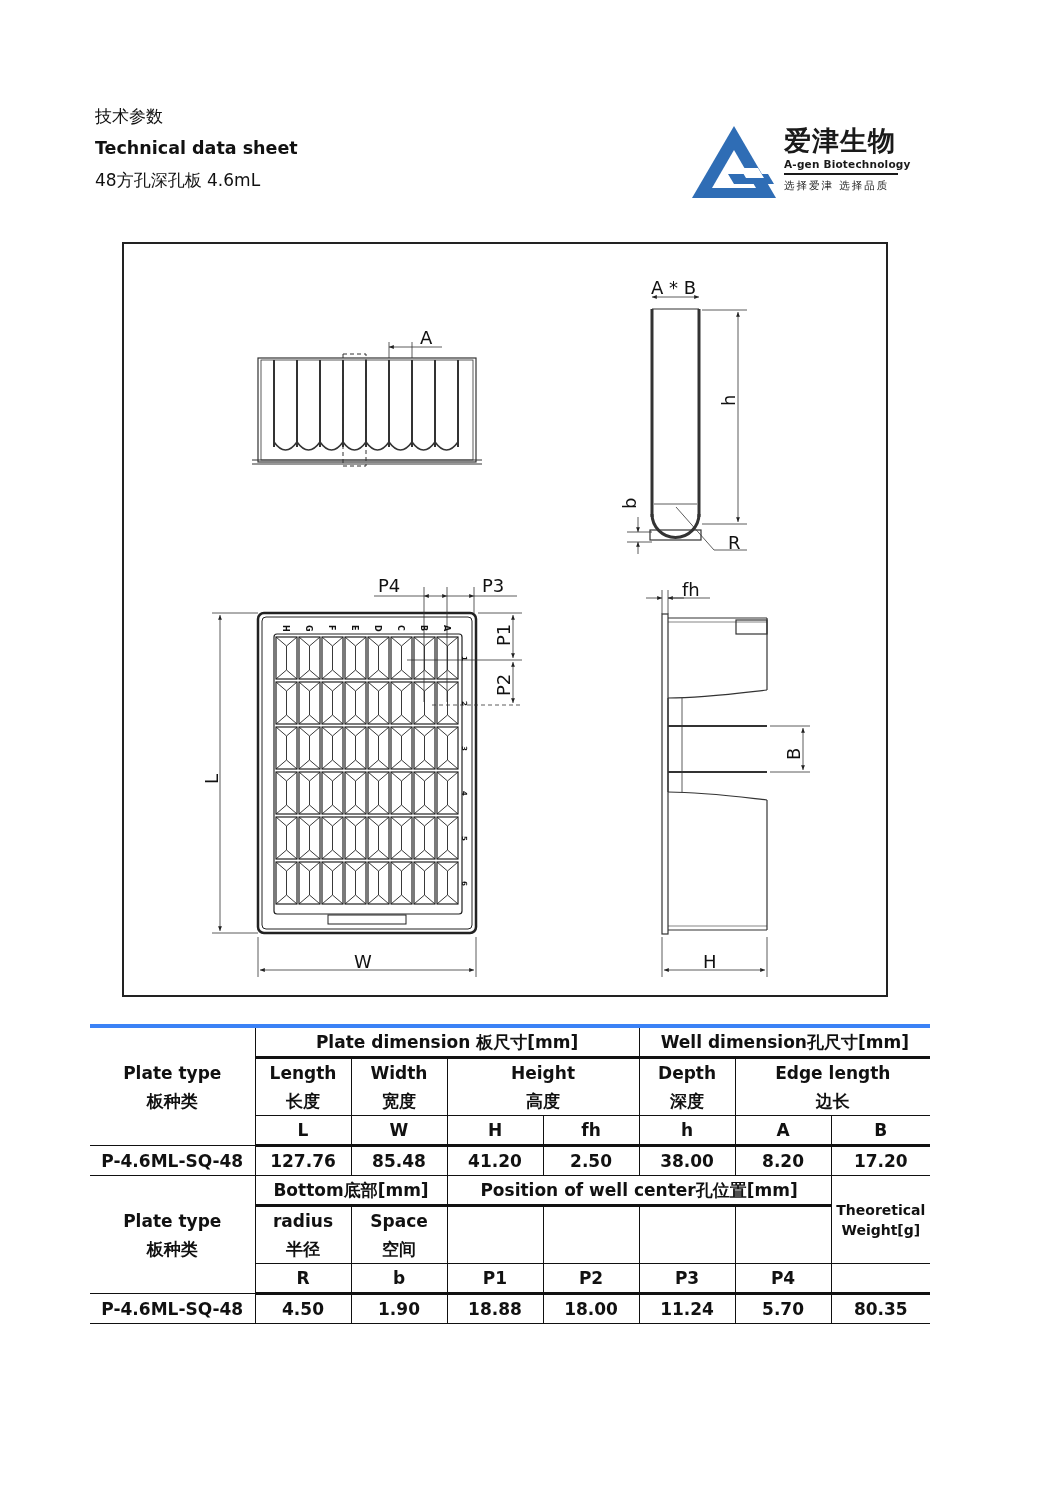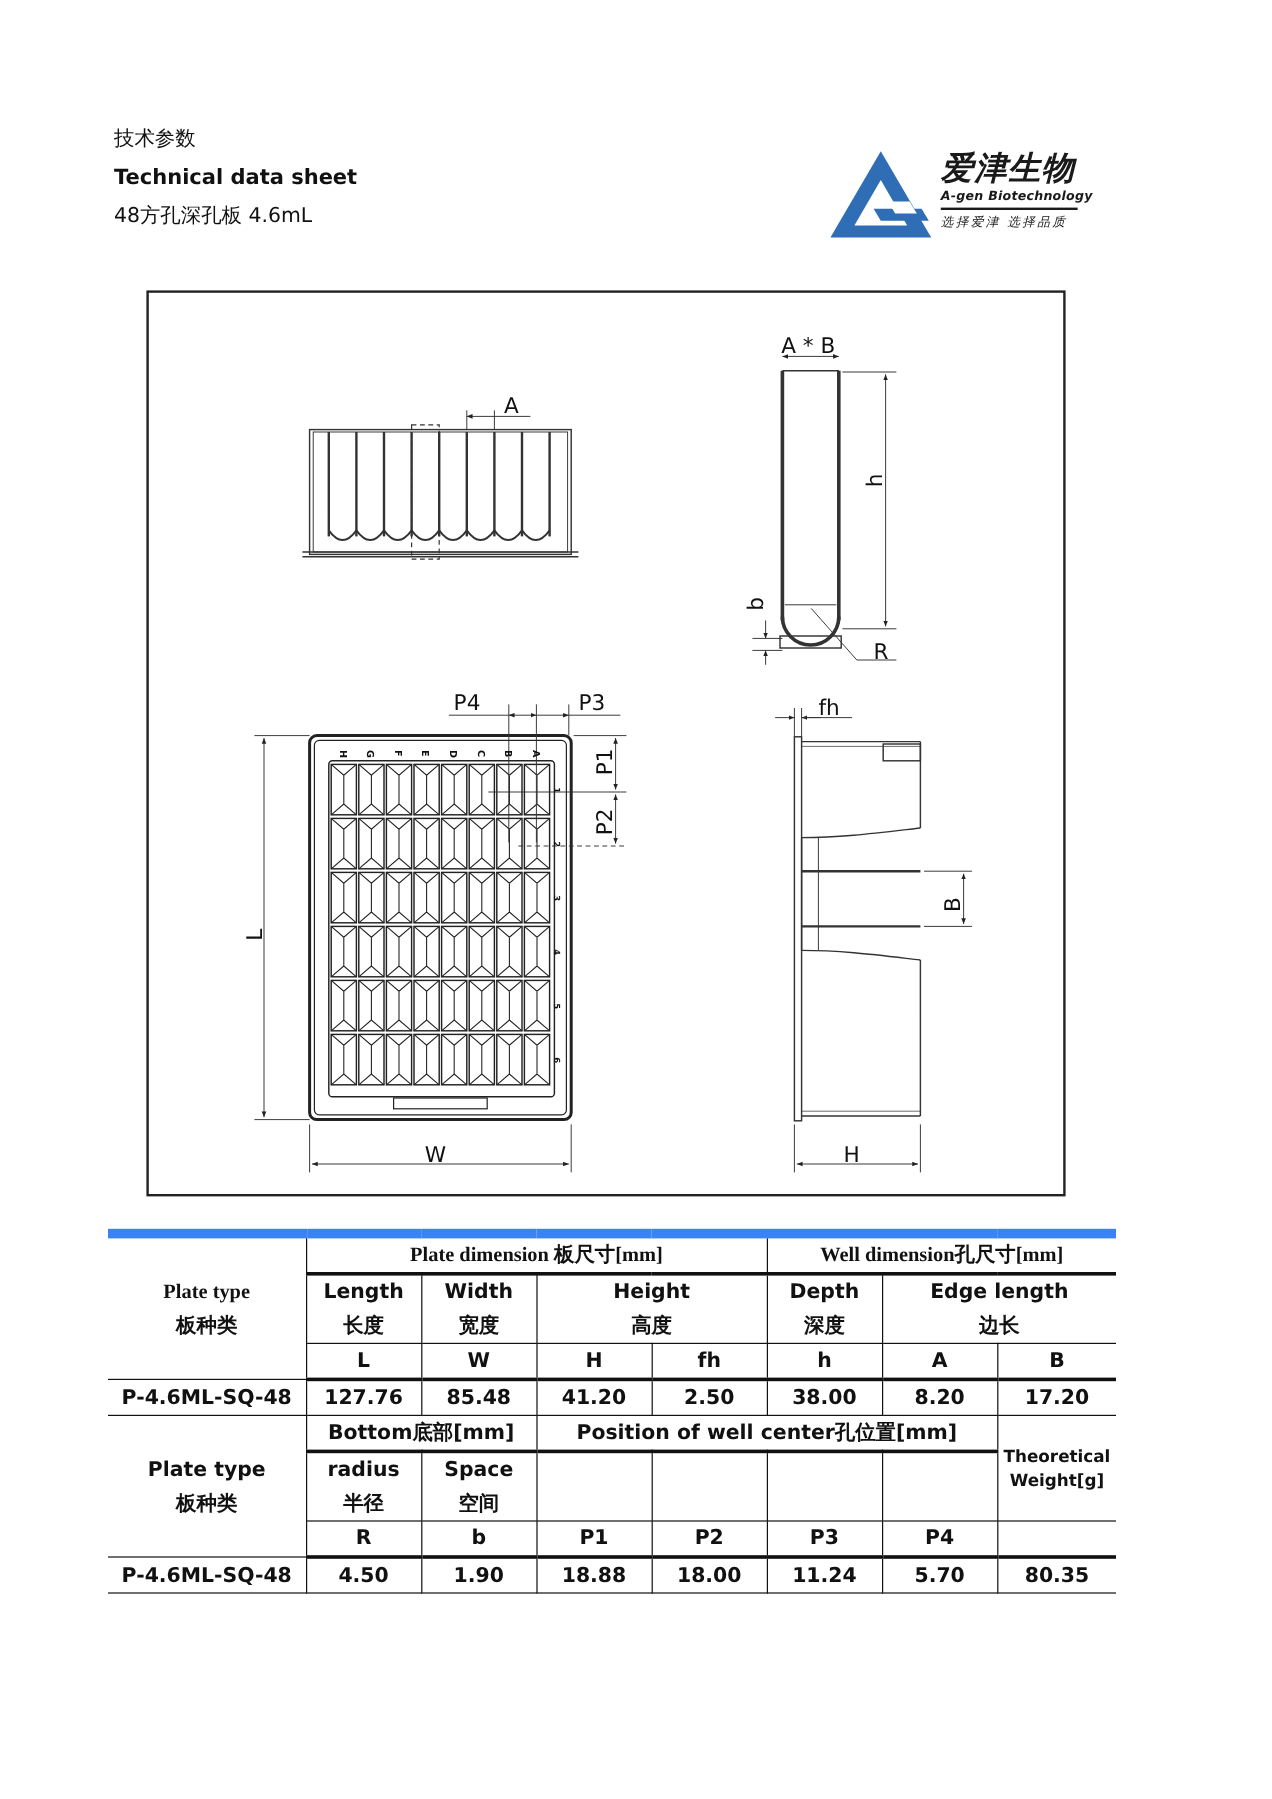--- a/index.html
+++ b/index.html
@@ -2,35 +2,35 @@
 <html><head>
 <meta charset="utf-8">
 <style>
   html, body { margin: 0; padding: 0; background: #ffffff; }
   body { width: 1060px; height: 1499px; position: relative; font-family: "DejaVu Sans", sans-serif; color: #111; overflow: hidden; }
 
   .header { position: absolute; left: 95px; top: 100px; }
   .header .line { font-size: 17px; line-height: 32px; white-space: nowrap; color: #111; }
   .header .title { font-weight: bold; font-size: 17.5px; }
 
-  .logo { position: absolute; left: 692px; top: 124px; width: 215px; height: 76px; font-style: italic; }
+  .logo { position: absolute; left: 692px; top: 124px; width: 215px; height: 76px; }
   .logo-text { position: absolute; left: 92px; top: 0; }
   .logo-cn { font-size: 27px; line-height: 34px; font-weight: bold; color: #1a1a1a; letter-spacing: 1px; white-space: nowrap; }
   .logo-en { font-size: 10.5px; font-weight: bold; line-height: 12px; color: #1a1a1a; white-space: nowrap; letter-spacing: 0.2px; }
   .logo-rule { width: 114px; height: 2px; background: #1a1a1a; margin: 3px 0 4px 0; }
   .logo-slogan { font-size: 10.5px; line-height: 13px; color: #1a1a1a; letter-spacing: 2px; white-space: nowrap; }
 
   .drawing-frame { position: absolute; left: 122px; top: 242px; width: 766px; height: 755px; border: 2px solid #222; box-sizing: border-box; }
   .drawing-frame svg { position: absolute; left: 0; top: 0; }
 
   table.spec { position: absolute; left: 90px; top: 1024px; width: 840px; border-collapse: collapse; table-layout: fixed; }
   table.spec td { border: 1px solid #111; text-align: center; vertical-align: middle; padding: 0; font-size: 17px; line-height: 28px; color: #111; white-space: nowrap; overflow: hidden; font-weight: bold; }
   table.spec td.bold { font-weight: bold; }
   table.spec td.small { font-size: 14px; line-height: 20px; }
-  table.spec tr.topline td { border-top: 8px solid #3b82f6; font-family: Liberation Serif, serif; }
+  table.spec tr.topline td { border-top: 4px solid #3b82f6; }
   table.spec tr.thick td { border-bottom: 3px solid #111; }
   table.spec tr.grp td.grp { border-bottom: 3px solid #111; }
   table.spec td.lastright { border-right: none; margin-top: 32px; }
   table.spec td.firstleft { border-left: none; }
 </style>
 </head>
 <body>
 
 <div class="header">
   <div class="line">技术参数</div>

